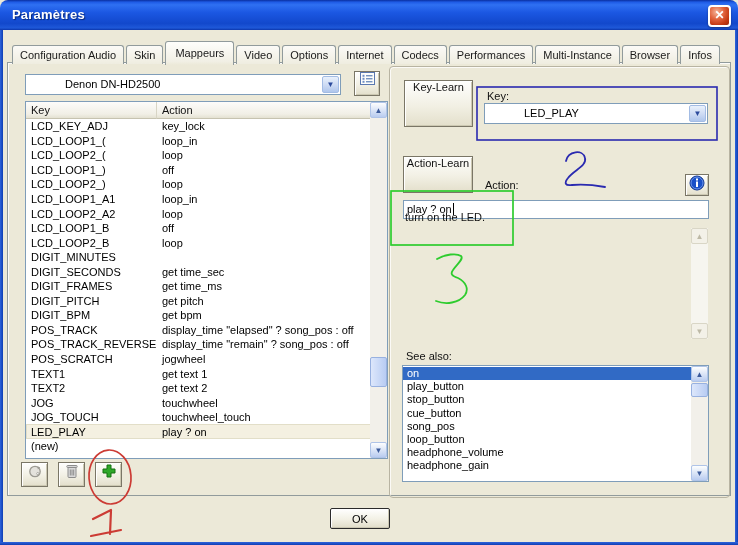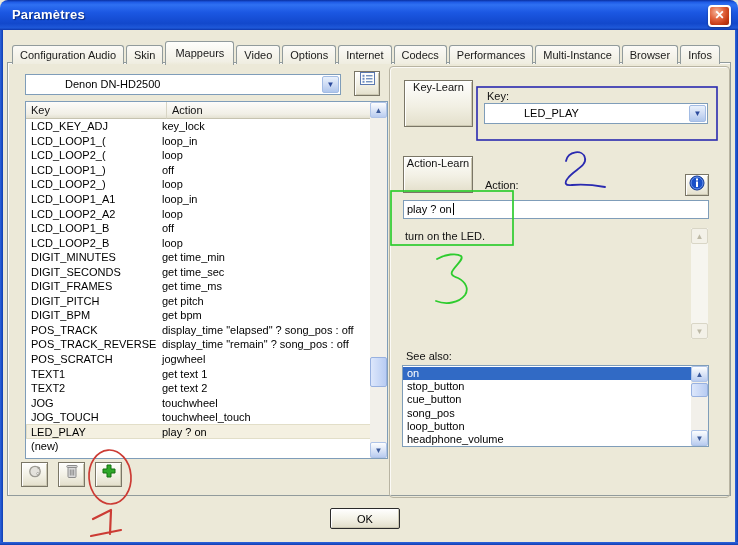--- a/index.html
+++ b/index.html
@@ -90,43 +90,43 @@
   .sbar.dis .sb-btn { border-color:#D9D6C6; background:#F3F1E8; color:#BDB9A6; cursor:default; }
 
   
   .ktable { position:absolute; left:17px; top:38px; width:363px; height:358px; background:#fff; border:1px solid #7F9DB9; }
   .ktable .header { position:absolute; left:0; top:0; right:16px; height:17px; display:flex; }
   .hcell {
     font-size:11px; color:#111; padding:2px 0 0 5px;
     background:linear-gradient(180deg,#FDFCFA,#F1EFE6 75%,#E4E1D2);
     border-bottom:1px solid #C6C3B0; border-right:1px solid #D8D5C5;
   }
-  .hcell.c1 { width:141px; }
+  .hcell.c1 { width:131px; }
   .hcell.c2 { flex:1; }
   .rows { position:absolute; left:0; top:17px; right:16px; bottom:0; overflow:hidden; }
   .trow { display:flex; height:14.55px; align-items:center; font-size:11px; color:#000; cursor:default; }
   .trow .c1 { width:131px; padding-left:5px; white-space:nowrap; overflow:hidden; }
   .trow .c2 { flex:1; padding-left:5px; white-space:nowrap; overflow:hidden; }
   .trow.selected { background:#F4F0E1; box-shadow:inset 0 0 0 1px #E2DEC8; }
 
   
   .groupbox {
     position:absolute; left:381px; top:3px; width:341px; height:432px;
     border:1px solid #B8B4A2; border-radius:4px;
     box-shadow:inset 1px 1px 0 #FBFAF6;
   }
 
   
-  .see-list { position:absolute; left:394px; top:302px; width:307px; height:82px; background:#fff; border:1px solid #7F9DB9; overflow:hidden; }
+  .see-list { position:absolute; left:394px; top:302px; width:307px; height:117px; background:#fff; border:1px solid #7F9DB9; overflow:hidden; }
   .see-item { height:13.2px; font-size:11px; padding:0 0 0 4px; line-height:13px; white-space:nowrap; cursor:default; color:#000; }
   .see-item.selected { background:#316AC5; color:#fff; }
 
   
   .ok-btn {
-    position:absolute; left:330px; top:508px; width:70px; height:21px;
+    position:absolute; left:330px; top:508px; width:60px; height:21px;
     border:1px solid #2B2B2B; border-radius:2px; cursor:pointer;
     background:linear-gradient(180deg,#FFFFFF 0%,#F2F0E4 55%,#E0DCC8 100%);
     box-shadow:inset 1px 1px 0 #FFF, inset -1px -1px 0 #CBC7B2;
     font-size:11px; display:flex; align-items:center; justify-content:center;
   }
 
   .overlay { position:absolute; left:0; top:0; width:738px; height:545px; z-index:50; pointer-events:none; }
   .icon-svg { display:block; }
 </style>
 </head>
@@ -214,21 +214,20 @@
         <div class="trow">
           <span class="c1">LCD_LOOP1_B</span>
           <span class="c2">off</span>
         </div>
         <div class="trow">
           <span class="c1">LCD_LOOP2_B</span>
           <span class="c2">loop</span>
         </div>
         <div class="trow">
           <span class="c1">DIGIT_MINUTES</span>
-          <span class="c2">get time_min</span>
         </div>
         <div class="trow">
           <span class="c1">DIGIT_SECONDS</span>
           <span class="c2">get time_sec</span>
         </div>
         <div class="trow">
           <span class="c1">DIGIT_FRAMES</span>
           <span class="c2">get time_ms</span>
         </div>
         <div class="trow">
@@ -333,35 +332,36 @@
       <circle cx="8" cy="8" r="7" fill="#1A50C8" stroke="#0A2F88"></circle>
       <circle cx="8" cy="8" r="6" fill="none" stroke="#6D95E8" stroke-width="1"></circle>
       <rect x="7" y="6.5" width="2" height="5.5" fill="#fff"></rect>
       <rect x="7" y="3.5" width="2" height="2" fill="#fff"></rect>
     </svg>
   </div>
 
   <div class="field" style="left:395px; top:137px; width:306px; height:19px;">
     <span>play ? on</span><span class="caret"></span>
   </div>
-  <div class="lbl" style="left:397px; top:167px;">turn on the LED.</div>
+  <div class="lbl" style="left:397px; top:148px;">turn on the LED.</div>
 
   <div class="sbar dis" style="left:683px; top:165px; height:111px;">
     <div class="sb-btn" style="top:0;">
         <span>▲</span>
       </div>
     <div class="sb-btn" style="bottom:0;">
         <span>▼</span>
       </div>
   </div>
 
   <div class="lbl" style="left:398px; top:287px;">See also:</div>
   <div class="see-list">
     <div id="see-items" style="position:absolute; left:0; top:1px; right:17px;">
         <div class="see-item selected">on</div>
+        <div class="see-item">play_button</div>
         <div class="see-item">stop_button</div>
         <div class="see-item">cue_button</div>
         <div class="see-item">song_pos</div>
         <div class="see-item">loop_button</div>
         <div class="see-item">headphone_volume</div>
         <div class="see-item">headphone_gain</div>
       </div>
     <div class="sbar" style="right:0; top:0; bottom:0;">
       <div class="sb-btn" style="top:0;">
           <span>▲</span>

